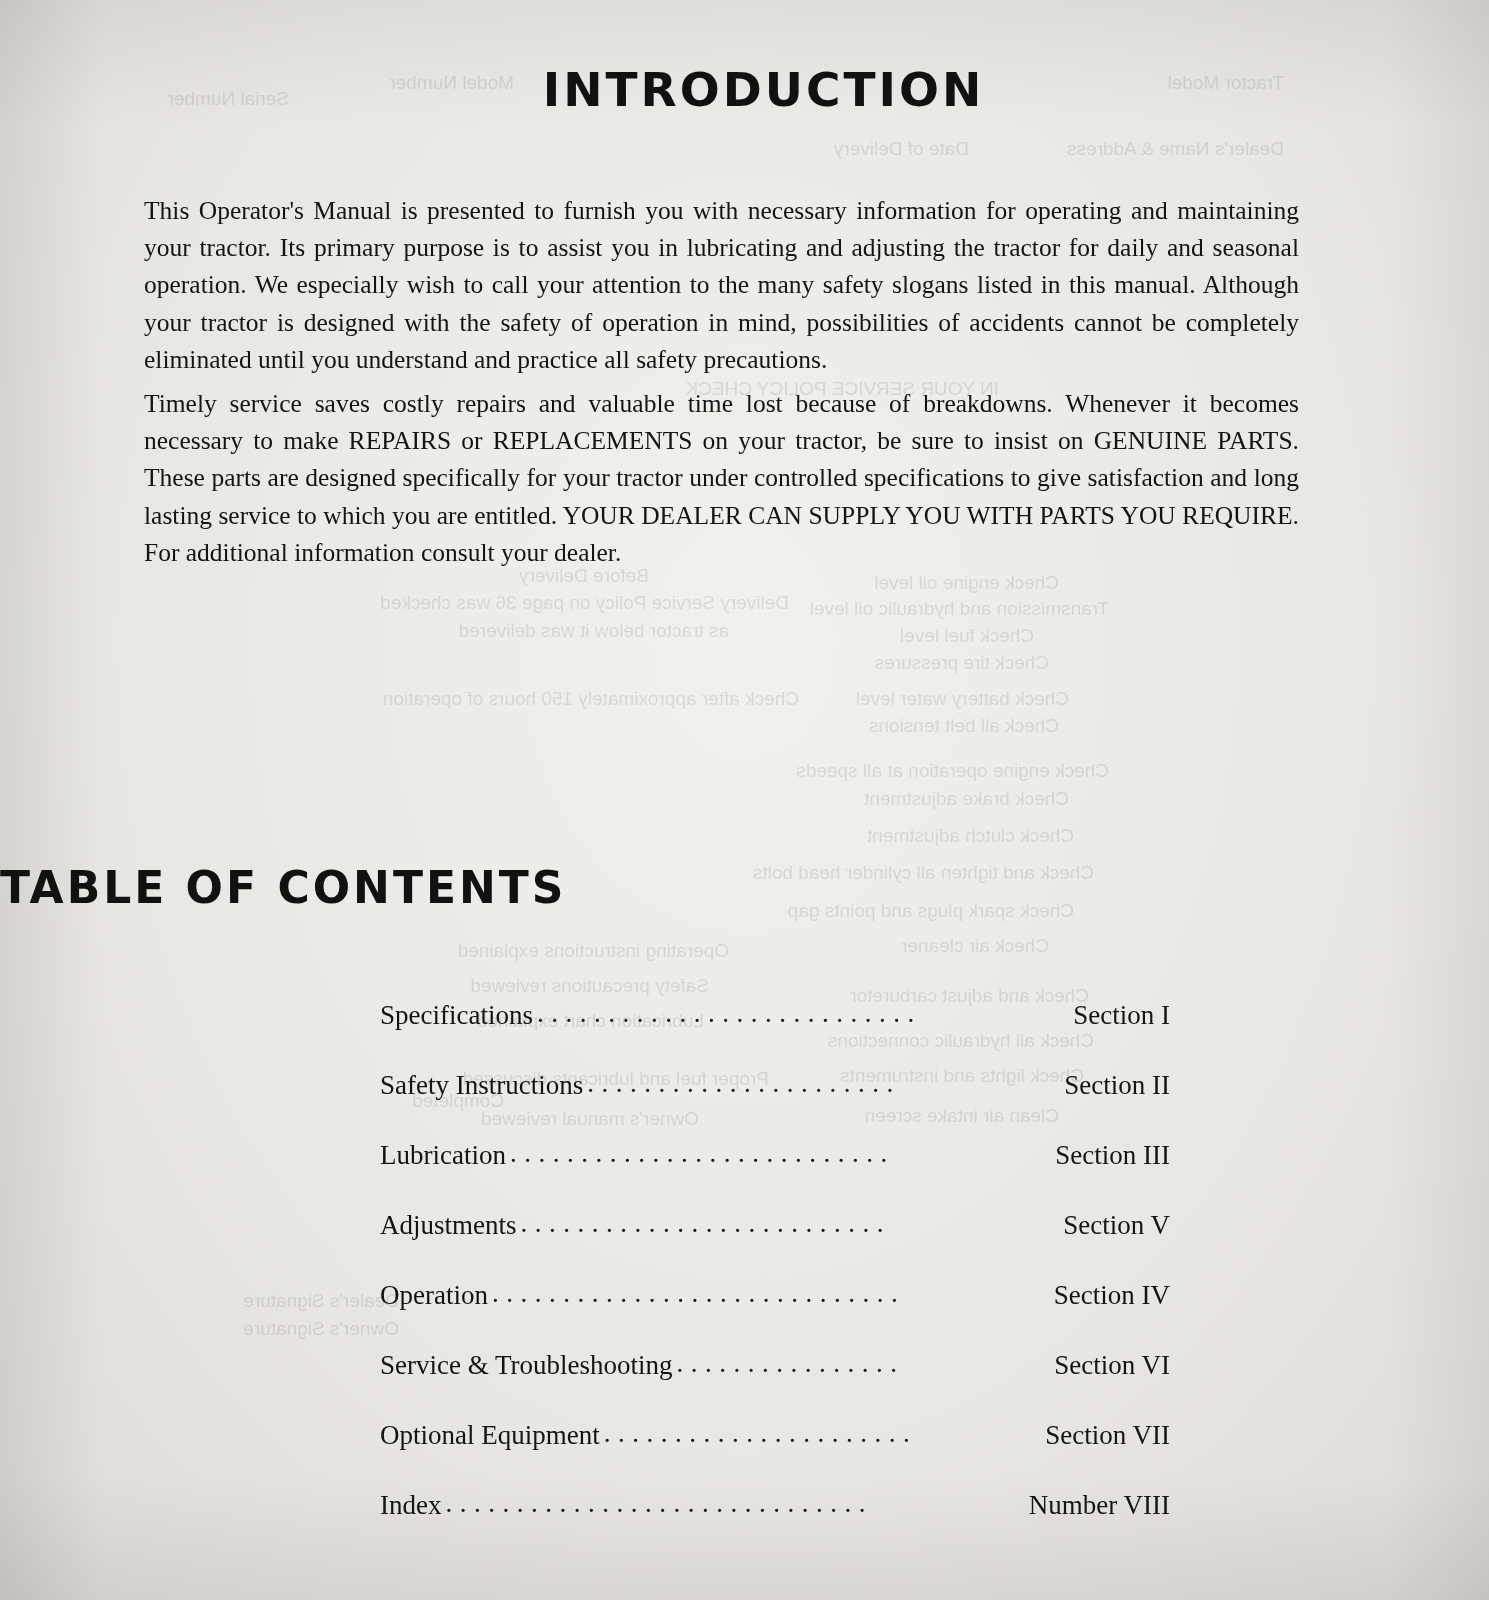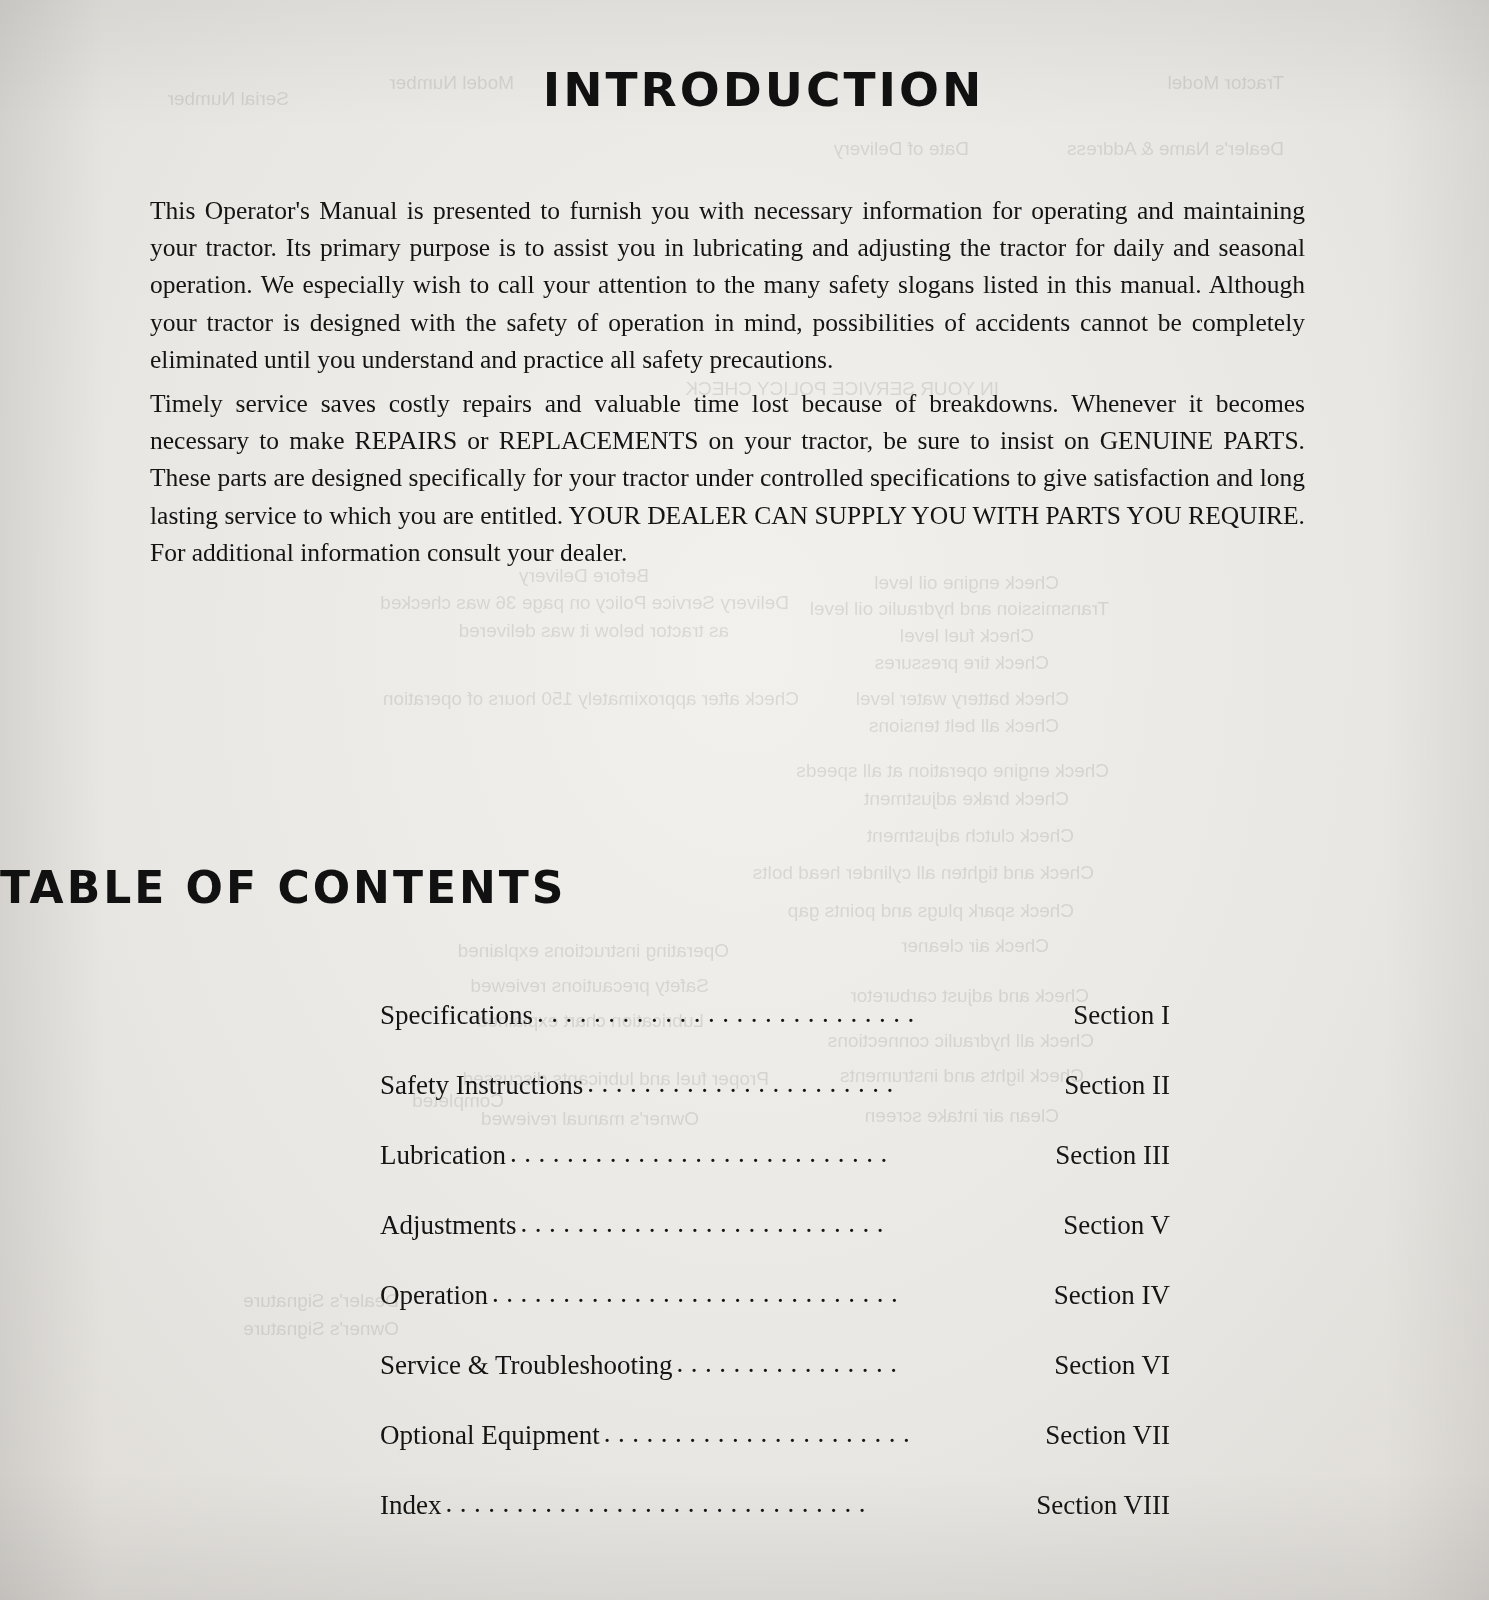--- a/index.html
+++ b/index.html
@@ -64,21 +64,21 @@
     font-family: "DejaVu Sans", sans-serif;
     font-weight: 700;
     font-size: 47px;
     letter-spacing: 3px;
     color: #111;
     padding-left: 19px;
   }
 
   .para {
     position: absolute;
-    left: 150px;
+    left: 144px;
     width: 1155px;
     font-size: 25.5px;
     line-height: 1.46;
     text-align: justify;
     color: #141414;
     font-family: "Liberation Serif", serif;
   }
   .para-1 { top: 192px; }
   .para-2 { top: 385px; }
 
@@ -221,17 +221,17 @@
 
     <div class="toc-row">
       <span class="toc-label">Optional Equipment</span>
       <span class="toc-leader dots">......................</span>
       <span class="toc-section">Section VII</span>
     </div>
 
     <div class="toc-row">
       <span class="toc-label">Index</span>
       <span class="toc-leader dots">..............................</span>
-      <span class="toc-section">Section VIII</span>
+      <span class="toc-section">Number VIII</span>
     </div>
 
   </div>
 </div>
 
 </body></html>

